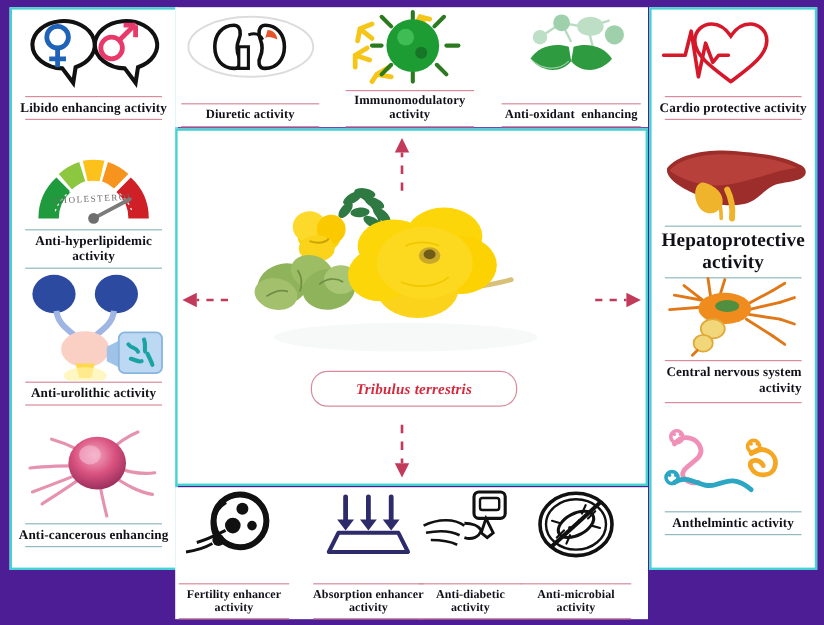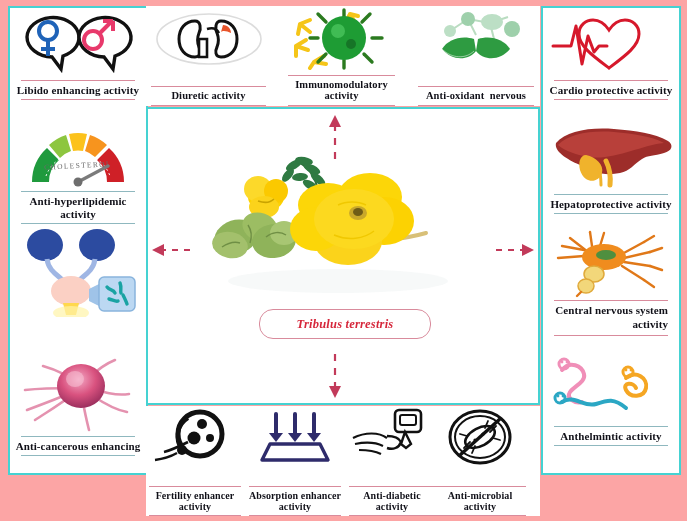--- a/index.html
+++ b/index.html
@@ -1,17 +1,17 @@
 <!DOCTYPE html>
 <html><head>
 <meta charset="utf-8">
 <style>
   html,body{margin:0;padding:0;background:#ffffff;}
   body{width:687px;height:521px;font-family:"Liberation Serif",serif;overflow:hidden;}
-  #root{position:relative;width:687px;height:521px;background:#fca5a5;}
+  #root{position:relative;width:687px;height:521px;background:#4c1d95;}
 
   .panel{position:absolute;box-sizing:border-box;background:#fff;}
   .side-panel{border:2px solid #45d2d2;}
 
   
   .card{position:absolute;box-sizing:border-box;display:flex;flex-direction:column;
         align-items:center;justify-content:flex-start;}
   .icon-wrap{display:flex;align-items:center;justify-content:center;width:100%;}
   .lbl{font-weight:bold;color:#101018;text-align:center;line-height:1.12;
        font-family:"Liberation Serif",serif;letter-spacing:.1px;}
@@ -105,20 +105,25 @@
           <ellipse cx="54" cy="66" rx="20" ry="15" fill="#fbd0c4"></ellipse>
           <path d="M46 78h16l-3 12h-10z" fill="#ffd84d"></path>
           <ellipse cx="54" cy="88" rx="18" ry="7" fill="#fff3a8" opacity=".7"></ellipse>
           <path d="M72 64l12-6v24l-12-6z" fill="#9fc3e8"></path>
           <rect x="82" y="52" width="36" height="34" rx="5" fill="#bcd8f2" stroke="#89b4dd" stroke-width="1.5"></rect>
           <path d="M90 62c3 4 6 2 8 6" stroke="#19a3a3" stroke-width="3.4" fill="none" stroke-linecap="round"></path>
           <path d="M103 58c2 5 0 7 1 10" stroke="#19a3a3" stroke-width="3.4" fill="none" stroke-linecap="round"></path>
           <path d="M92 74c4 1 7 3 9 2" stroke="#19a3a3" stroke-width="3.4" fill="none" stroke-linecap="round"></path>
           <path d="M106 70c2 4 3 6 4 9" stroke="#19a3a3" stroke-width="3.4" fill="none" stroke-linecap="round"></path>
         </svg>
+      </div>
+      <div class="lblbox">
+        <div class="sep pink"></div>
+        <div class="lbl" style="font-size:11px;">Anti-urolithic activity</div>
+        <div class="sep pink"></div>
       </div>
     </div>
 
     <div class="card" style="left:0;top:338px;width:100%;height:122px;">
       <div class="icon-wrap" style="height:90px;">
         <svg width="130" height="86" viewBox="0 0 130 86">
           <defs>
             <radialGradient id="cc" cx="45%" cy="35%" r="65%">
               <stop offset="0%" stop-color="#f3a8c4"></stop>
               <stop offset="55%" stop-color="#d9527f"></stop>
@@ -168,21 +173,21 @@
         <svg width="126" height="70" viewBox="0 0 126 70">
           <path d="M8 22c10-12 34-16 58-14 22 2 40 4 54 12 6 4 4 10-4 12-10 3-16 2-22 6-8 5-12 12-22 14-14 3-28 0-40-8C18 38 6 30 8 22z" fill="#9d2d2a"></path>
           <path d="M10 24c10-11 33-15 56-13 20 2 37 4 50 11-12 1-22 5-33 8-14 4-28 8-42 6-12-2-24-6-31-12z" fill="#b8403a"></path>
           <path d="M38 34c10 2 18 10 16 18-2 7-10 10-16 6-6-4-8-14-6-19 1-3 3-5 6-5z" fill="#f0b32c"></path>
           <path d="M58 40c3 6 5 14 4 24" stroke="#f0b32c" stroke-width="5" fill="none" stroke-linecap="round"></path>
           <path d="M50 44c2 6 3 12 3 20" stroke="#f0b32c" stroke-width="3" fill="none" stroke-linecap="round"></path>
         </svg>
       </div>
       <div class="lblbox">
         <div class="sep teal"></div>
-        <div class="lbl" style="font-size:11px;">Hepatoprotective activity</div>
+        <div class="lbl" style="font-size:16px;">Hepatoprotective activity</div>
         <div class="sep teal"></div>
       </div>
     </div>
 
     <div class="card" style="left:0;top:220px;width:100%;height:118px;">
       <div class="icon-wrap" style="height:72px;">
         <svg width="126" height="68" viewBox="0 0 126 68">
           <g stroke="#e07818" stroke-width="2.4" fill="none" stroke-linecap="round">
             <path d="M40 22 22 8"></path>
               <path d="M36 20 14 16"></path>
@@ -299,21 +304,21 @@
             <circle cx="48" cy="10" r="7" fill="#9ed0ab"></circle>
           <ellipse cx="72" cy="13" rx="11" ry="8" fill="#bcdfc5"></ellipse>
             <circle cx="92" cy="20" r="8" fill="#9ed0ab"></circle>
           <path d="M54 30c-12-4-26 0-32 10 10 12 26 12 34 2z" fill="#2e9b41"></path>
           <path d="M58 30c12-4 26 0 32 10-10 12-26 12-34 2z" fill="#2e9b41"></path>
           <path d="M22 40c10 10 24 10 32 2" fill="none" stroke="#fff" stroke-width="1" opacity=".5"></path>
         </svg>
       </div>
       <div class="lblbox">
         <div class="sep pink" style="width:90%;"></div>
-        <div class="lbl" style="font-size:10.5px;white-space:pre;">Anti-oxidant  nervous</div>
+        <div class="lbl" style="font-size:10.5px;white-space:pre;">Anti-oxidant  enhancing</div>
         <div class="sep pink" style="width:90%;"></div>
       </div>
     </div>
   </div>
 
   <div id="center" class="panel">
     <div id="center-inner">
 
       <div class="plantimg">
         <svg width="300" height="150" viewBox="0 0 300 150">
@@ -413,21 +418,21 @@
           <path d="M25 45c-7 4-14 6-22 7" stroke="#111" stroke-width="2.4" fill="none"></path>
         </svg>
       </div>
       <div class="lblbox">
         <div class="sep pink" style="width:94%;"></div>
         <div class="lbl" style="font-size:10px;width:92%;">Fertility enhancer activity</div>
         <div class="sep pink" style="width:94%;"></div>
       </div>
     </div>
 
-    <div class="hcard" style="left:100px;width:98px;">
+    <div class="hcard" style="left:112px;width:98px;">
       <div class="icon-wrap" style="height:62px;">
         <svg width="86" height="58" viewBox="0 0 86 58">
           <g stroke="#2e2b6b" stroke-width="4" stroke-linecap="round">
             <line x1="24" y1="6" x2="24" y2="26"></line>
               <line x1="43" y1="6" x2="43" y2="26"></line>
               <line x1="62" y1="6" x2="62" y2="26"></line>
           </g>
           <path d="M24 34l-7-9h14z" fill="#2e2b6b"></path>
             <path d="M43 34l-7-9h14z" fill="#2e2b6b"></path>
             <path d="M62 34l-7-9h14z" fill="#2e2b6b"></path>

